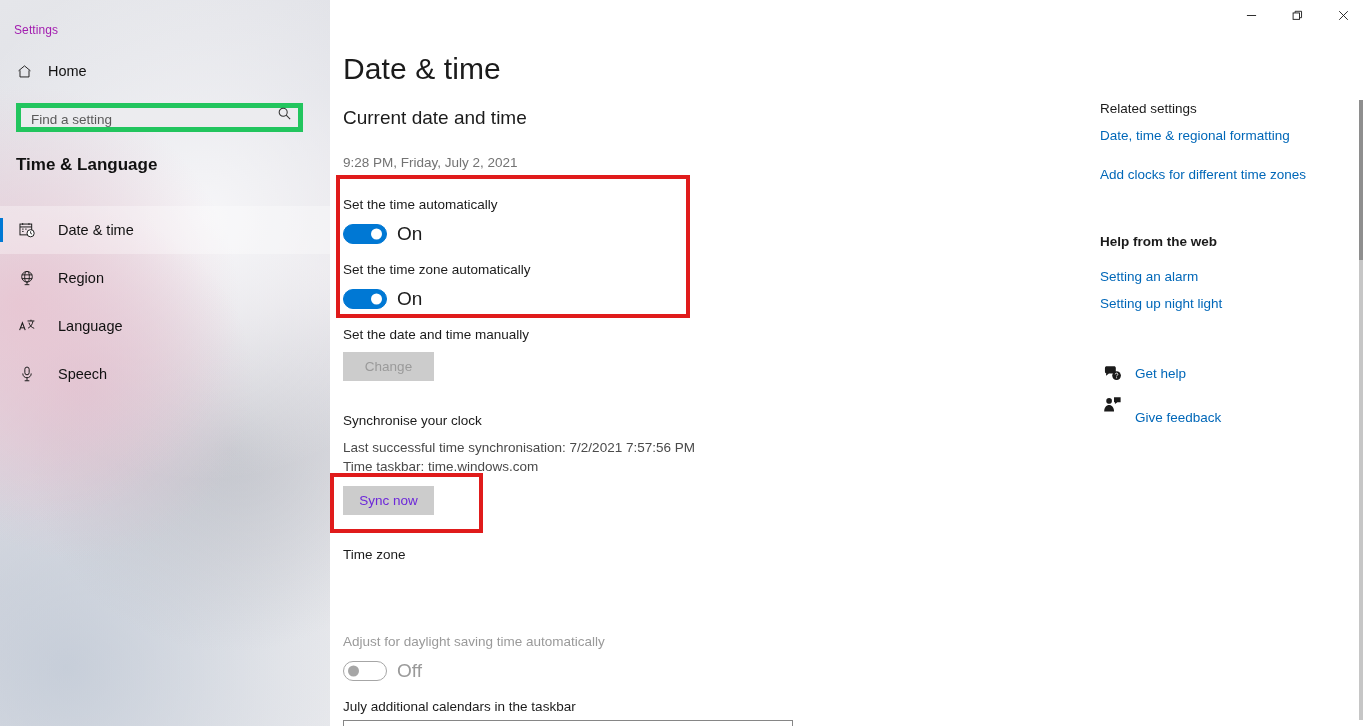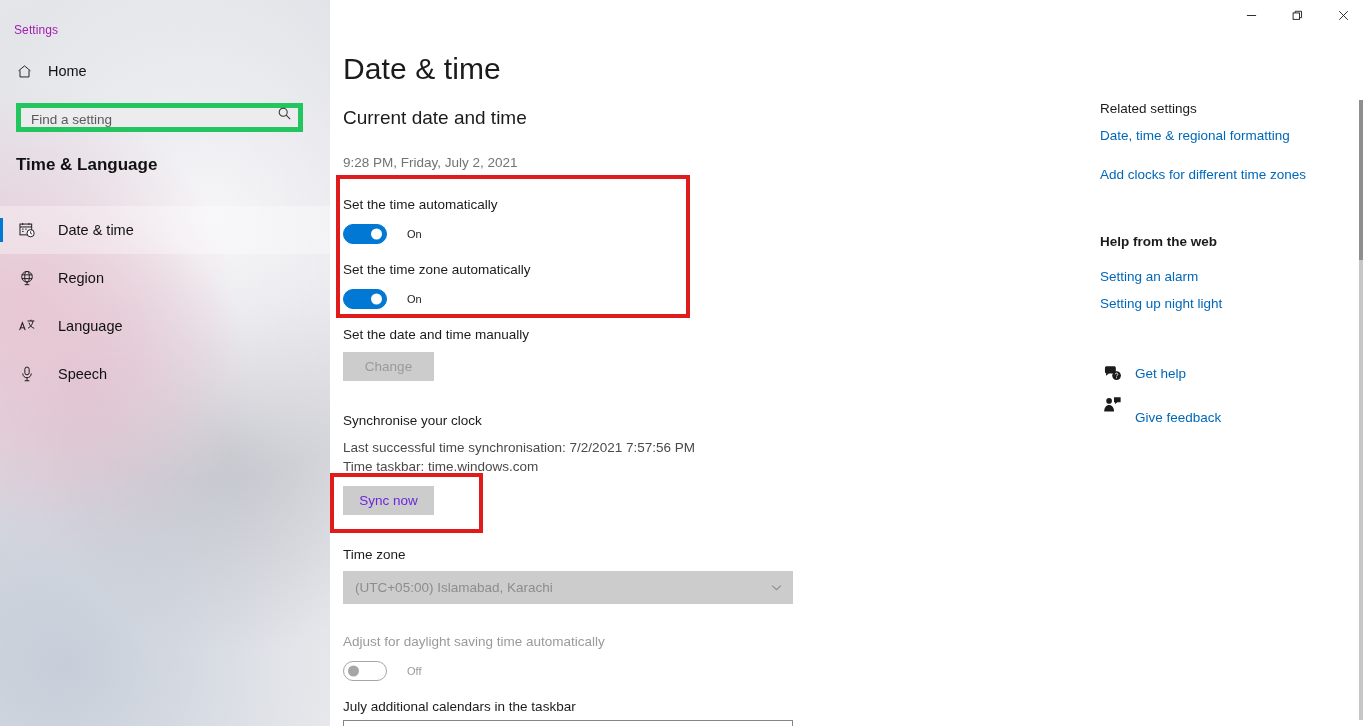--- a/index.html
+++ b/index.html
@@ -206,22 +206,22 @@
   }
   .switch.off .knob {
     position: absolute;
     left: 4px; top: 50%;
     transform: translateY(-50%);
     width: 11px; height: 11px;
     border-radius: 50%;
     background: #a6a6a6;
   }
   .switch-state {
-    margin-left: 20px;
-    font-size: 11px;
+    margin-left: 10px;
+    font-size: 19px;
     color: #1b1b1b;
     white-space: nowrap;
   }
   .switch-state.dim { color: #9a9a9a; }
 
   
   .btn {
     position: absolute;
     background: #cccccc;
     border: none;
@@ -445,28 +445,20 @@
     <div class="label" style="top:327px;">Set the date and time manually</div>
     <button class="btn disabled" style="left:13px; top:352px; width:91px; height:29px;" disabled="">Change</button>
 
     <div class="label" style="top:413px;">Synchronise your clock</div>
     <div class="label" style="top:440px; color:#4a4a4a;">Last successful time synchronisation: 7/2/2021 7:57:56 PM</div>
     <div class="label" style="top:459px; color:#4a4a4a;">Time taskbar: time.windows.com</div>
     <button class="btn" style="left:13px; top:486px; width:91px; height:29px;">Sync now</button>
     <div class="annot" style="left:0px; top:473px; width:153px; height:60px;"></div>
 
     <div class="label" style="top:547px;">Time zone</div>
-    <div class="dropdown" style="left:13px; top:571px; width:450px; height:33px;">
-      <span class="dd-text">(UTC+05:00) Islamabad, Karachi</span>
-      <span class="dd-chev">
-        <svg width="13" height="13" viewBox="0 0 14 14" fill="none" stroke="currentColor" stroke-width="1.1">
-            <path d="M2.4 5 L7 9.4 L11.6 5"></path>
-          </svg>
-      </span>
-    </div>
 
     <div class="label dim" style="top:634px;">Adjust for daylight saving time automatically</div>
     <div class="toggle-row" style="top:661px;">
       <span class="switch off">
           <span class="knob"></span>
         </span>
       <span class="switch-state dim">Off</span>
     </div>
 
     <div class="label" style="top:699px;">July additional calendars in the taskbar</div>

